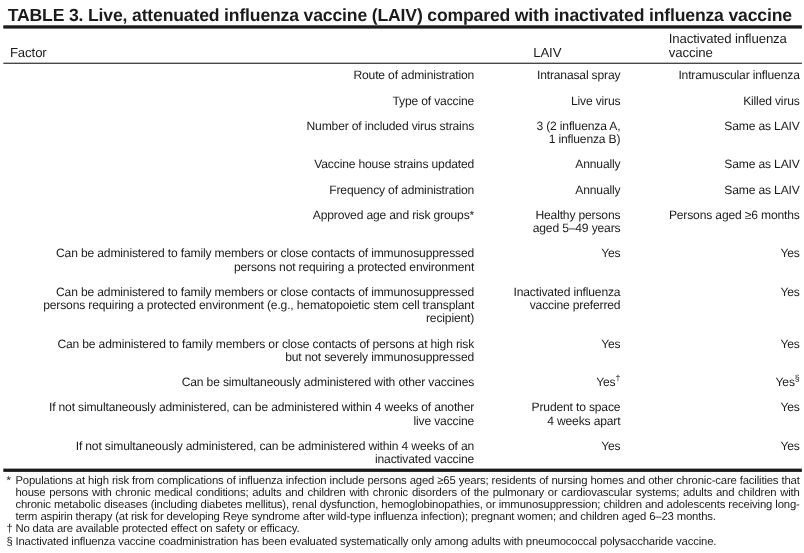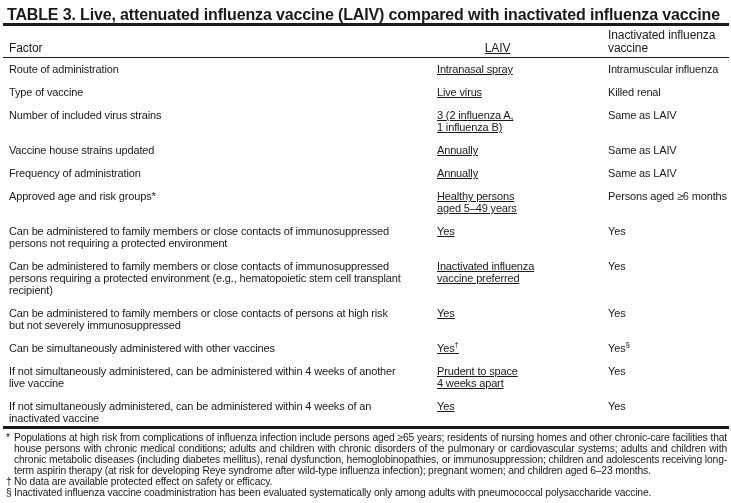--- a/index.html
+++ b/index.html
@@ -14,25 +14,25 @@
   }
   .rule-thick { height:2.5px; background:#1b1b1b; }
   .rule-thin  { height:1.5px; background:#1b1b1b; }
 
   .hdr {
     display:flex; align-items:flex-end;
     font-size:12px; line-height:13px; letter-spacing:-0.1px;
     padding:3px 0 2px 0;
   }
   .col-factor { width:428px; box-sizing:border-box; padding-left:6px; }
-  .col-laiv   { width:133px; box-sizing:border-box; padding-left:6px;text-decoration:underline; }
+  .col-laiv   { width:133px; box-sizing:border-box; padding-left:6px; }
   .col-inact  { flex:1;      box-sizing:border-box; padding-left:4px; padding-right:2px;margin-left:40px; }
   .hdr .col-laiv { text-align:center; padding-left:0; }
 
-  .tbody { padding-top:5px; }
+  .tbody { padding-top:5px;text-align:right; }
   .row {
     display:flex; margin-bottom:11px;
     font-size:11px; line-height:12px; letter-spacing:-0.15px;
   }
   .row:last-child { margin-bottom:2px; }
   .cellv { white-space:pre-line; }
   sup { font-size:8px; line-height:0; vertical-align:super; letter-spacing:0; }
 
   .fnblock {
     padding:3px 2px 0 2px;
@@ -61,21 +61,21 @@
 
     <div class="row">
       <div class="col-factor cellv">Route of administration</div>
       <div class="col-laiv"><span class="cellv">Intranasal spray</span><sup></sup></div>
       <div class="col-inact"><span class="cellv">Intramuscular influenza</span><sup></sup></div>
     </div>
 
     <div class="row">
       <div class="col-factor cellv">Type of vaccine</div>
       <div class="col-laiv"><span class="cellv">Live virus</span><sup></sup></div>
-      <div class="col-inact"><span class="cellv">Killed renal</span><sup></sup></div>
+      <div class="col-inact"><span class="cellv">Killed virus</span><sup></sup></div>
     </div>
 
     <div class="row">
       <div class="col-factor cellv">Number of included virus strains</div>
       <div class="col-laiv"><span class="cellv">3 (2 influenza A,
 1 influenza B)</span><sup></sup></div>
       <div class="col-inact"><span class="cellv">Same as LAIV</span><sup></sup></div>
     </div>
 
     <div class="row">

